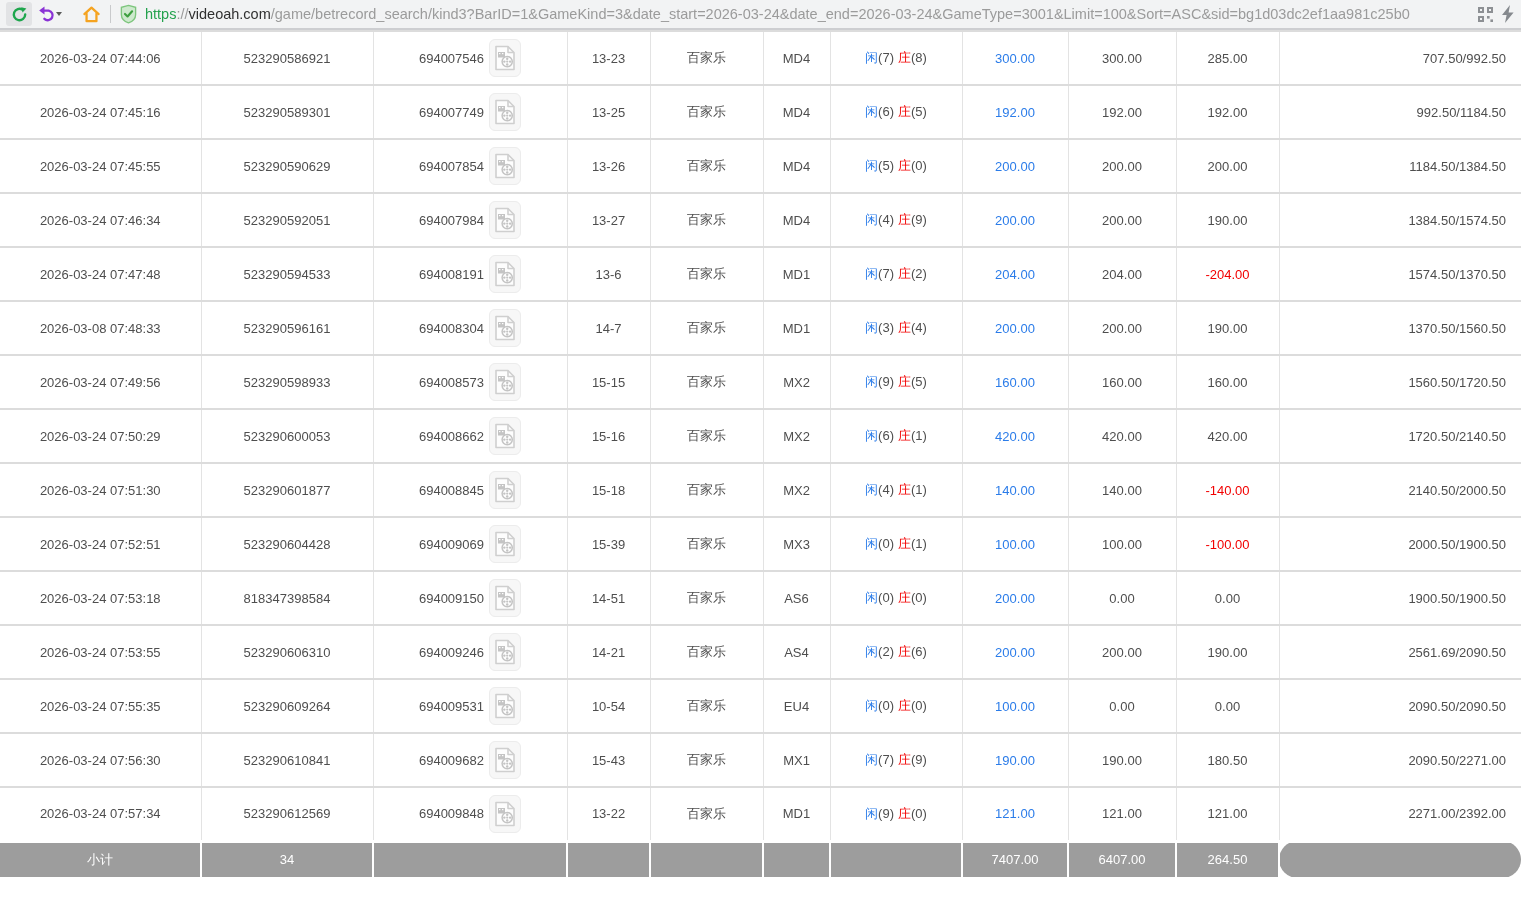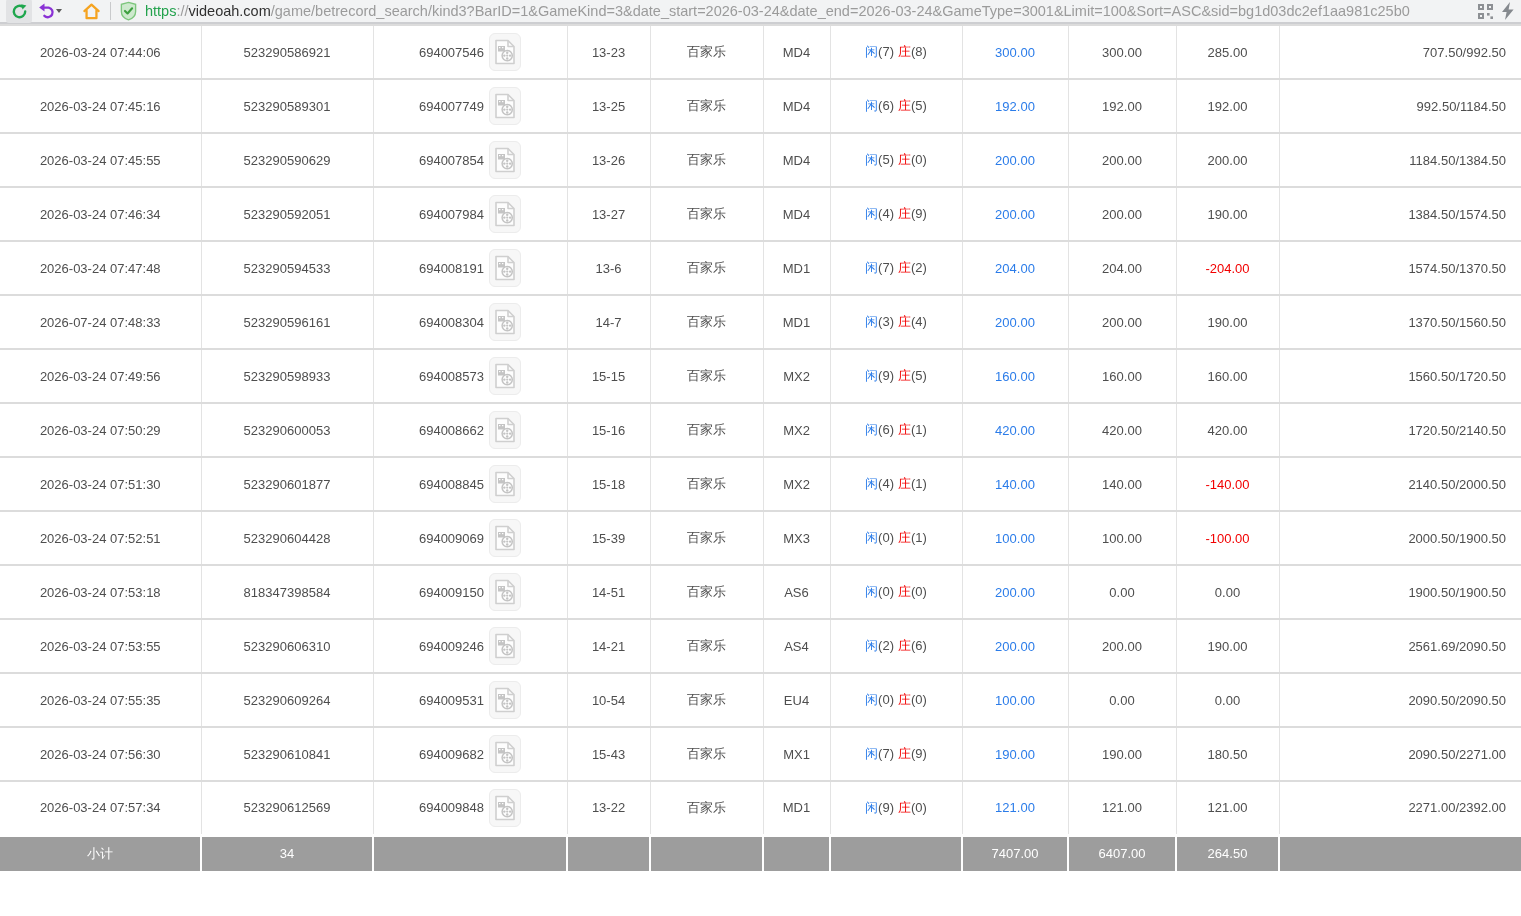--- a/index.html
+++ b/index.html
@@ -1,20 +1,20 @@
 <!DOCTYPE html>
 <html><head>
 <meta charset="utf-8">
 <style>
   * { margin:0; padding:0; box-sizing:border-box; }
   html,body { width:1521px; height:916px; overflow:hidden;
     font-family:"Liberation Sans","DejaVu Sans",sans-serif; background:#fff; }
 
   
-  .toolbar { height:24px; background:#f2f3f4; border-bottom:2px solid #cdced1;
+  .toolbar { height:30px; background:#f2f3f4; border-bottom:2px solid #cdced1;
     display:flex; align-items:center; padding:0 6px; gap:0; }
   .tb-btn { width:26px; height:24px; display:flex; align-items:center; justify-content:center;
     border-radius:3px; flex:0 0 auto; cursor:pointer; }
   .tb-btn.active { background:#e2e3e5; }
   .drop-caret { width:0; height:0; border-left:3.5px solid transparent; border-right:3.5px solid transparent;
     border-top:4px solid #5a5a5a; margin-left:1px; }
   .v-sep { width:1px; height:18px; background:#c9cacc; margin:0 8px 0 6px; flex:0 0 auto; }
   .shield { flex:0 0 auto; margin-right:7px; display:flex; align-items:center; }
   .url { font-size:14.5px; white-space:nowrap; overflow:hidden; flex:1 1 auto; color:#9b9b9b; }
   .url .scheme { color:#23a24d; }
@@ -22,21 +22,21 @@
   .url .domain { color:#303030; }
   .url .path { color:#9b9b9b; }
   .tb-right { display:flex; align-items:center; gap:8px; margin-left:8px; flex:0 0 auto; }
 
   
   table { width:1521px; border-collapse:collapse; table-layout:fixed; font-size:13px; color:#4e4e4e; }
   td { text-align:center; vertical-align:middle; border:1px solid #e3e3e3;
     border-top:2px solid #dcdcdc; overflow:hidden; white-space:nowrap; }
   tr.data-row { height:54px; background:#fff; }
   td:first-child { border-left:none;margin-left:48px; }
-  td:last-child { border-right:none; }
+  td:last-child { border-right:none;border-radius:21px; }
   .c-balance { text-align:right; padding-right:15px; }
   .blue { color:#2b7ce9; }
   .red { color:#f20000; }
   .neg { color:#f20000; }
   .game-cell-inner { display:inline-flex; align-items:center; gap:5px;justify-content:center; }
   .video-btn { width:32px; height:38px; background:#f7f7f7; border:1px solid #ececec;
     border-radius:6px; display:inline-flex; align-items:center; justify-content:center; cursor:pointer; }
   .res-b { margin-left:4px; }
 
   
@@ -264,21 +264,21 @@
     <td>13-6</td>
     <td>百家乐</td>
     <td>MD1</td>
     <td><span class="blue">闲</span><span>(7)</span><span class="red res-b">庄</span><span>(2)</span></td>
     <td class="blue">204.00</td>
     <td>204.00</td>
     <td class="neg">-204.00</td>
     <td class="c-balance">1574.50/1370.50</td>
   </tr>
       <tr class="data-row">
-    <td>2026-07-24 07:48:33</td>
+    <td>2026-03-08 07:48:33</td>
     <td>523290596161</td>
     <td>
       <span class="game-cell-inner">
         <span>694008304</span>
         <span class="video-btn">
           <svg width="22" height="26" viewBox="0 0 22 26">
             <path d="M2 1.5 H14 L20 7.5 V24.5 H2 Z" fill="#fdfdfd" stroke="#cfcfcf" stroke-width="1.6" stroke-linejoin="round"></path>
             <path d="M14 1.5 V7.5 H20" fill="none" stroke="#cfcfcf" stroke-width="1.6" stroke-linejoin="round"></path>
             <rect x="4" y="7" width="7" height="5.5" fill="#c4c4c4"></rect>
             <rect x="5" y="8" width="1.4" height="1.2" fill="#fdfdfd"></rect>

